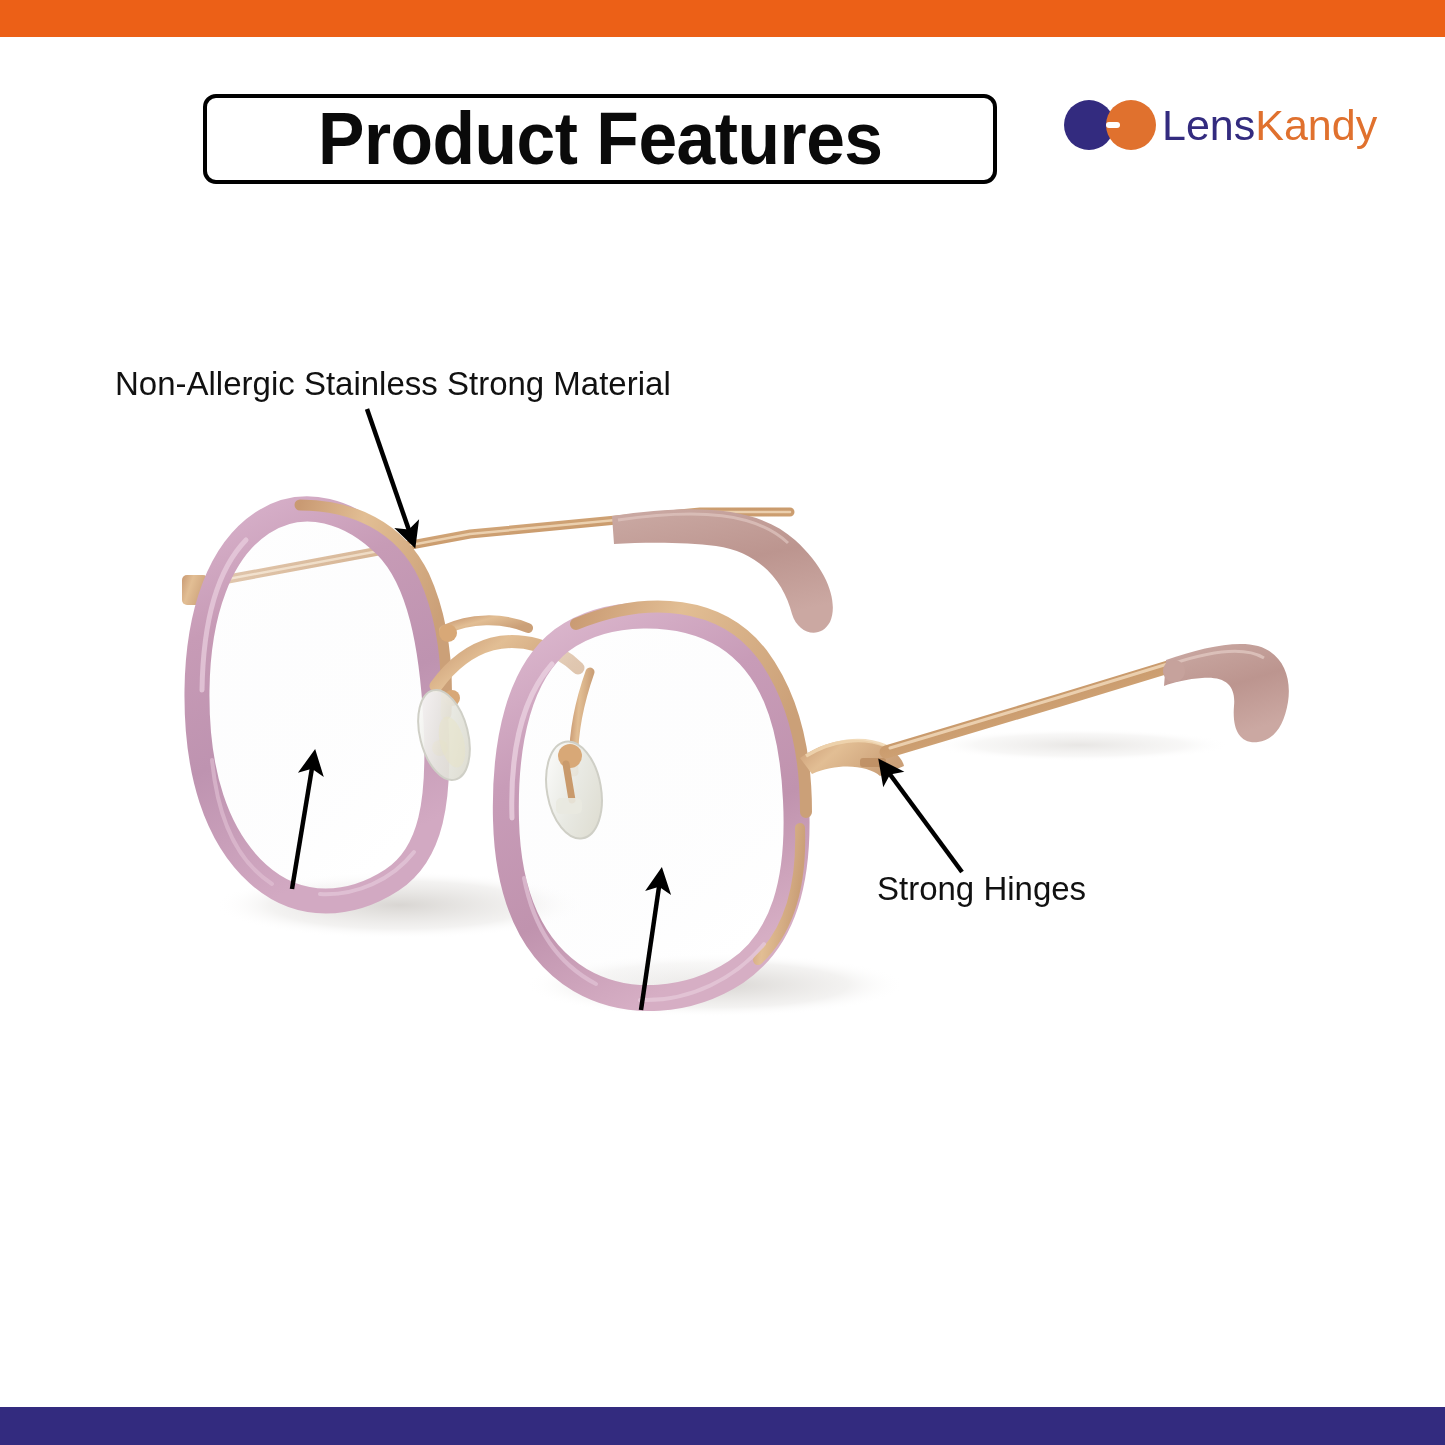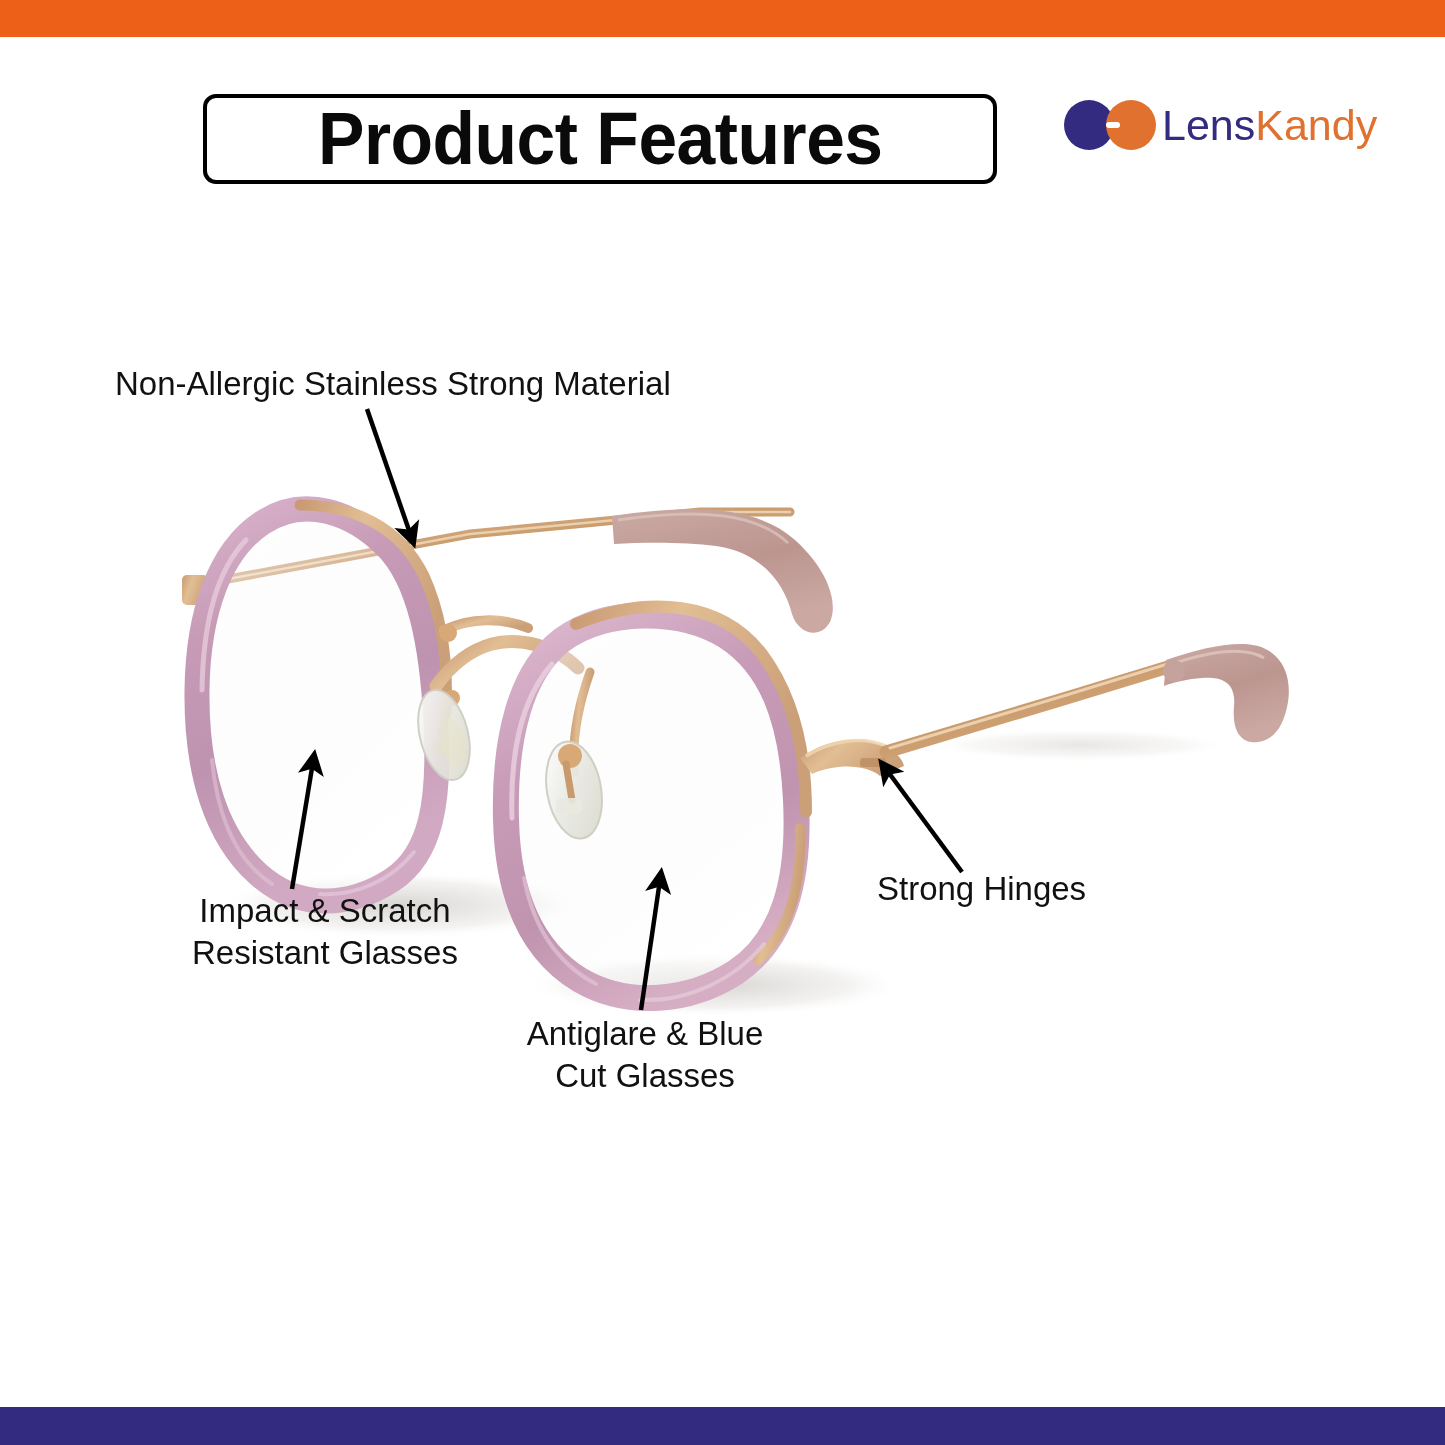--- a/index.html
+++ b/index.html
@@ -301,23 +301,19 @@
     <g stroke="#000000" stroke-width="4.5" fill="none" marker-end="url(#arrowHead)">
       <line x1="367" y1="409" x2="411" y2="536"></line>
       <line x1="292" y1="889" x2="313" y2="762"></line>
       <line x1="641" y1="1010" x2="660" y2="880"></line>
       <line x1="962" y1="872" x2="886" y2="769"></line>
     </g>
   </svg>
 
   <div class="label lbl-material">Non-Allergic Stainless Strong Material</div>
 
-  <div class="label lbl-impact">Impact &amp; Scratch
-Resistant Glasses</div>
-
-  <div class="label lbl-antiglare">Antiglare &amp; Blue
-Cut Glasses</div>
+
 
   <div class="label lbl-hinges">Strong Hinges</div>
 
   <div class="bar-bottom"></div>
 
 </div>
 
 </body></html>

